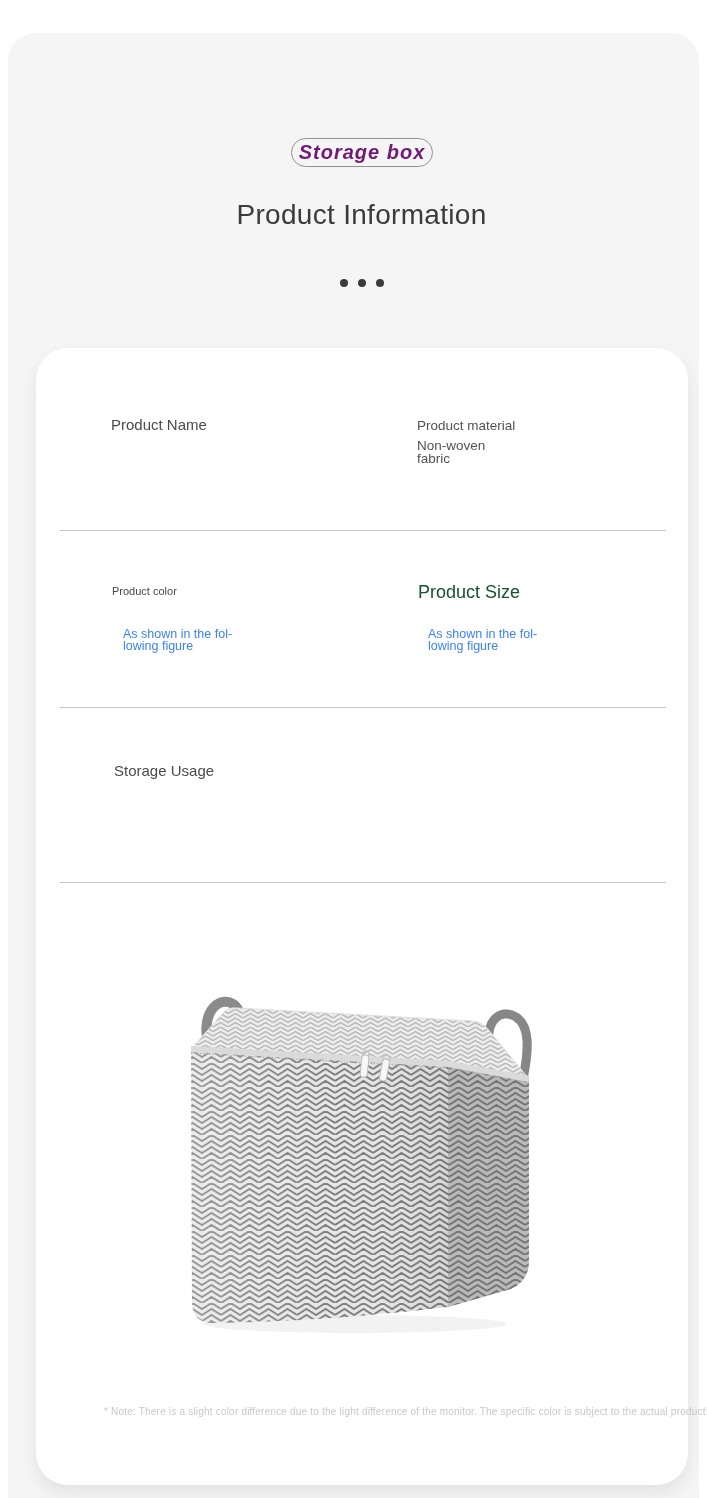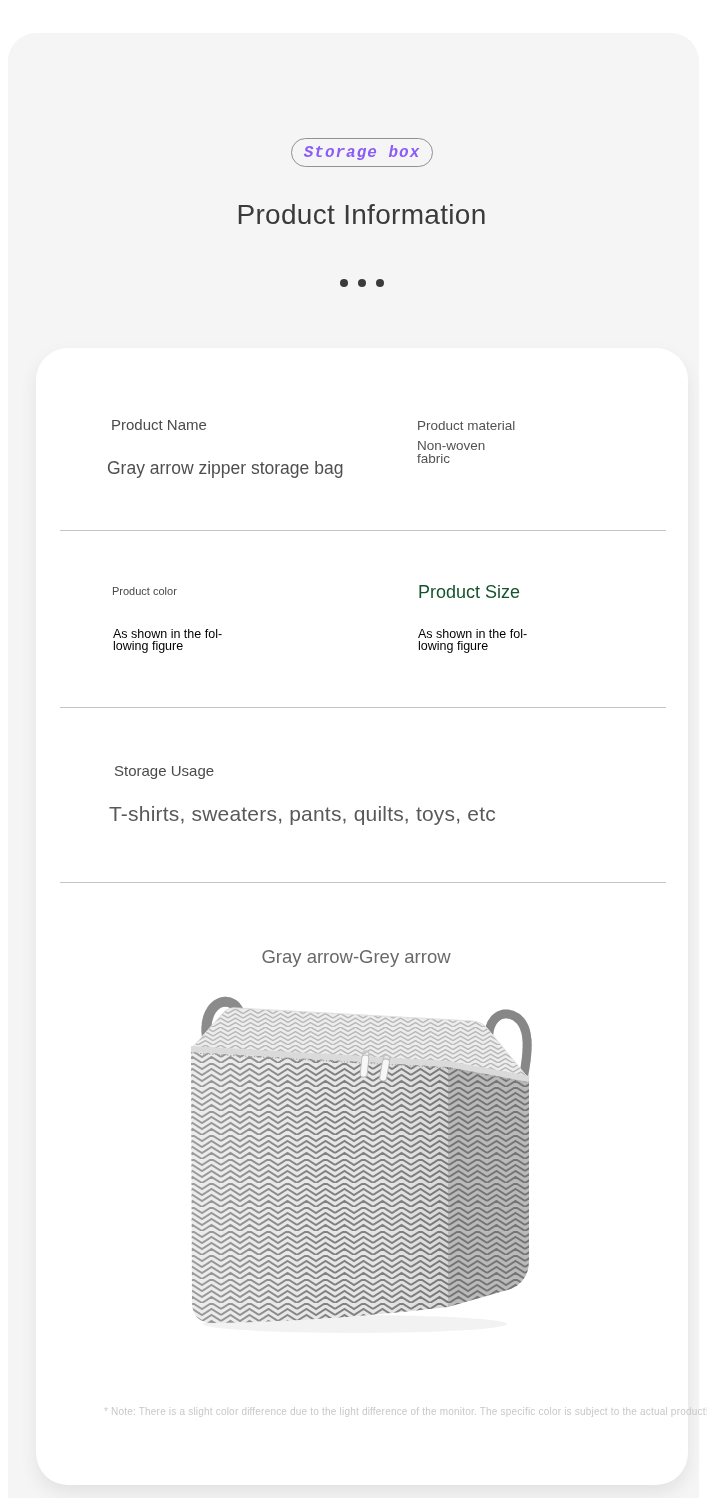--- a/index.html
+++ b/index.html
@@ -17,23 +17,23 @@
     border-radius:28px 28px 0 0;
   }
   
   .badge{
     position:absolute;left:283px;top:105px;width:140px;height:27px;
     border:1.5px solid #919191;border-radius:15px;
     display:flex;align-items:center;justify-content:center;
     background:transparent;
   }
   .badge span{
-    font-family:Liberation Mono, monospace;
+    font-family:Liberation Sans, sans-serif;
     font-style:italic;font-weight:600;
-    font-size:16px;color:#8b5cf6;letter-spacing:1px;
+    font-size:20px;color:#701a75;letter-spacing:1px;
   }
   .title{
     position:absolute;left:0;top:166px;width:707px;margin:0;
     text-align:center;
     font-size:28px;font-weight:500;color:#3b3b3b;letter-spacing:.3px;
   }
   .dots{
     position:absolute;left:0;top:246px;width:707px;
     display:flex;justify-content:center;gap:10px;
   }
@@ -53,21 +53,21 @@
   .material-label{left:381px;top:70px;font-size:13.5px;color:#525252;}
   .material-value{left:381px;top:92px;font-size:13.5px;line-height:12.5px;width:95px;color:#525252;}
 
   .divider{left:24px;width:606px;height:1px;background:#c5c5c5;}
   .divider-1{top:182px;}
   .divider-2{top:359px;}
   .divider-3{top:534px;}
 
   .color-label{left:76px;top:237px;font-size:11px;color:#484848;}
   .size-label{left:382px;top:234px;font-size:18px;color:#14532d;}
-  .figure-note{font-size:12.5px;line-height:11.8px;width:126px;color:#000000;}
+  .figure-note{font-size:12.5px;line-height:11.8px;width:126px;color:#3b82f6;margin-left:10px;}
   .color-value{left:77px;top:281px;}
   .size-value{left:382px;top:281px;}
 
   .usage-label{left:78px;top:414px;font-size:15px;}
   .usage-value{left:73px;top:454px;font-size:21px;color:#595959;letter-spacing:.2px;}
 
   .variant-title{
     left:0;top:598px;width:652px;text-align:center;
     transform:translateX(-6px);
     font-size:18.5px;color:#696969;
@@ -93,40 +93,37 @@
 
   <div class="dots">
     <i></i>
     <i></i>
     <i></i>
   </div>
 
   <div class="card">
 
     <p class="lbl name-label">Product Name</p>
-    <p class="name-value">Gray arrow zipper storage bag</p>
 
     <p class="material-label">Product material</p>
     <p class="material-value">Non-woven fabric</p>
 
     <div class="divider divider-1"></div>
 
     <p class="color-label">Product color</p>
     <p class="size-label">Product Size</p>
     <p class="figure-note color-value">As shown in the fol-lowing figure</p>
     <p class="figure-note size-value">As shown in the fol-lowing figure</p>
 
     <div class="divider divider-2"></div>
 
     <p class="lbl usage-label">Storage Usage</p>
-    <p class="usage-value">T-shirts, sweaters, pants, quilts, toys, etc</p>
 
     <div class="divider divider-3"></div>
 
-    <p class="variant-title">Gray arrow-Grey arrow</p>
 
     <svg class="product-figure" viewBox="0 0 350 350" xmlns="http://www.w3.org/2000/svg">
       <defs>
         <pattern id="hbFront" patternUnits="userSpaceOnUse" width="38" height="24">
           <rect width="38" height="24" fill="#e7e7e7"></rect>
           <g stroke="#6e6e6e" stroke-width="2" fill="none" opacity="0.85">
             <path d="M0,6 L9.5,0 L19,6 L28.5,0 L38,6"></path>
             <path d="M0,12 L9.5,6 L19,12 L28.5,6 L38,12"></path>
             <path d="M0,18 L9.5,12 L19,18 L28.5,12 L38,18"></path>
             <path d="M0,24 L9.5,18 L19,24 L28.5,18 L38,24"></path>

